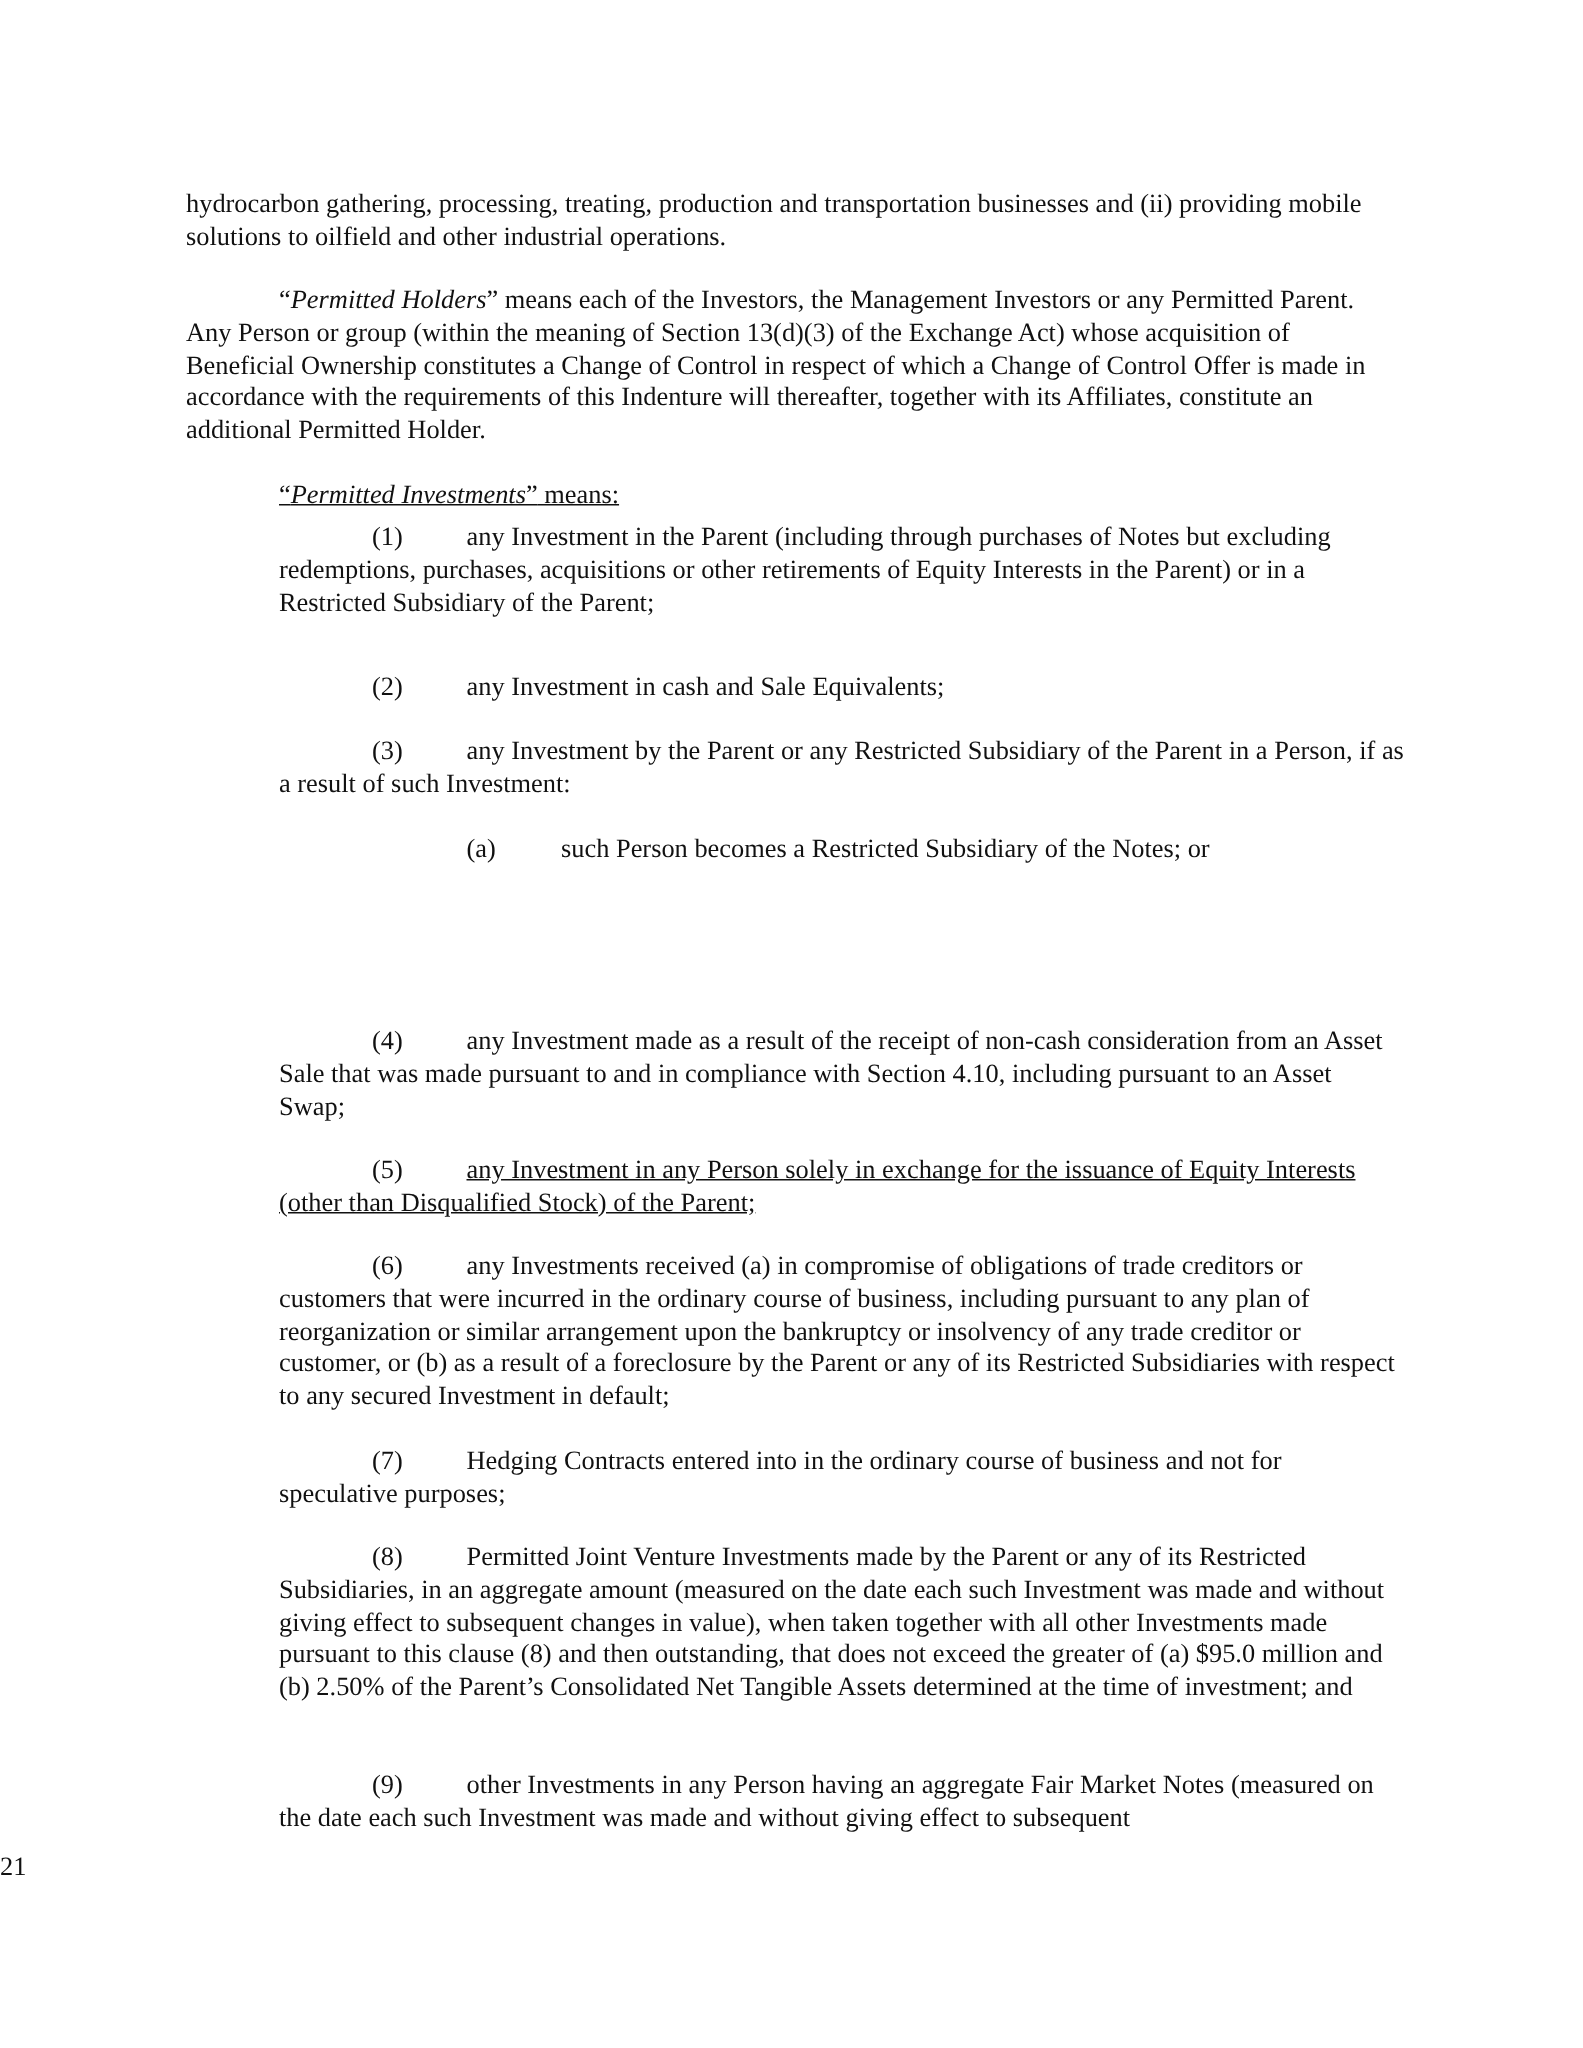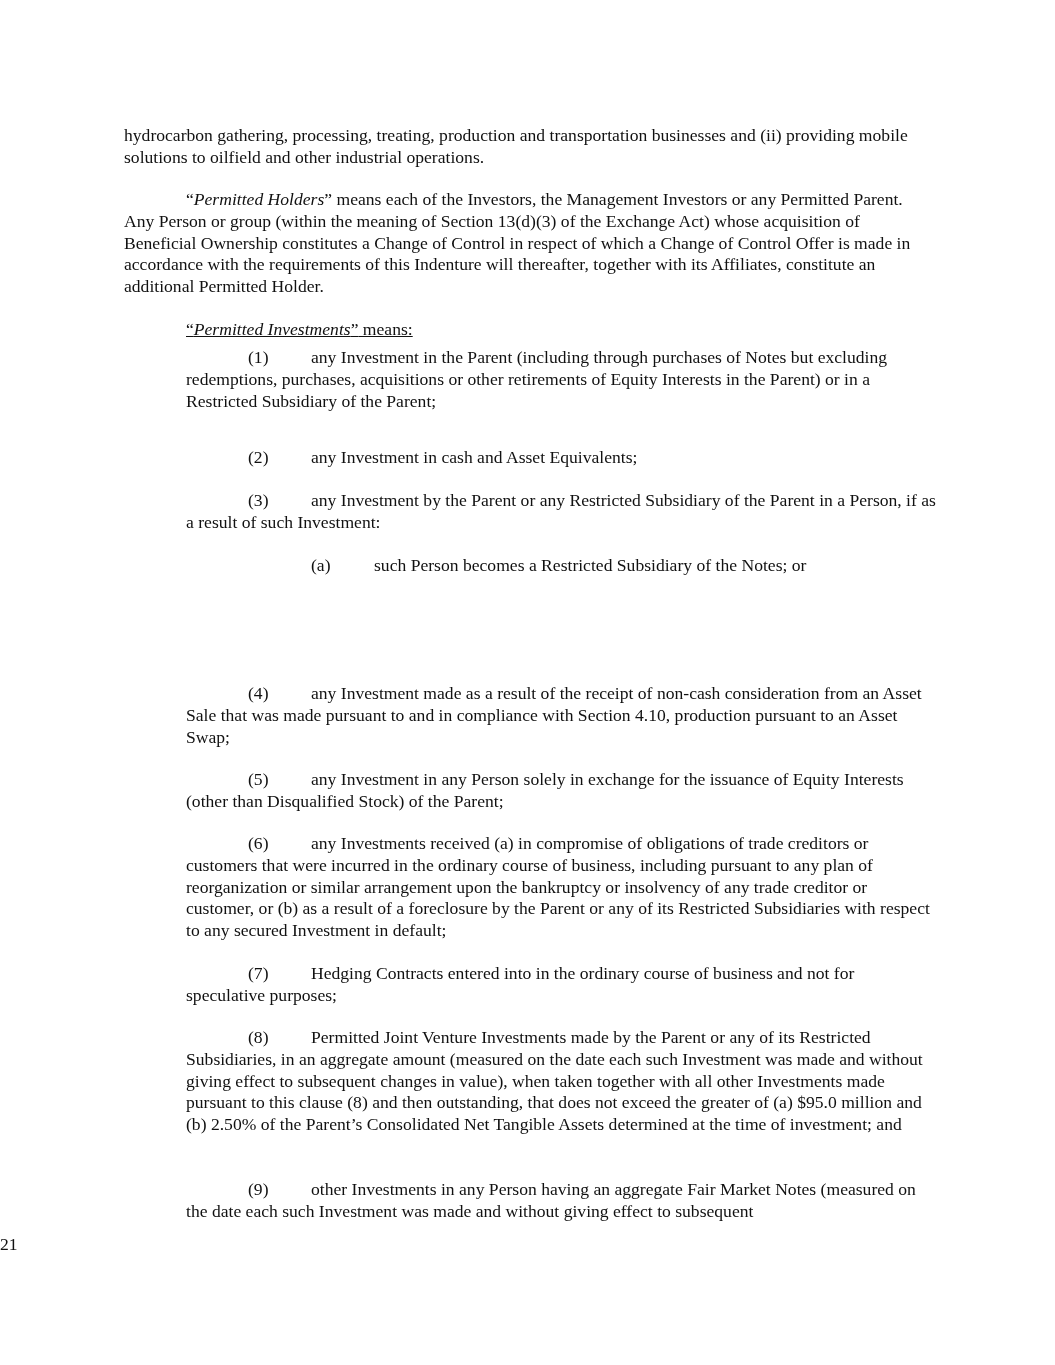--- a/index.html
+++ b/index.html
@@ -24,30 +24,30 @@
 <div class="page">
 
   <p class="p body" style="top:125px;">hydrocarbon gathering, processing, treating, production and transportation businesses and (ii) providing mobile solutions to oilfield and other industrial operations.</p>
 
   <p class="p body indent-first" style="top:189px;"><span>“</span><em>Permitted Holders</em><span>”</span><span> means each of the Investors, the Management Investors or any Permitted Parent.  Any Person or group (within the meaning of Section 13(d)(3) of the Exchange Act) whose acquisition of Beneficial Ownership constitutes a Change of Control in respect of which a Change of Control Offer is made in accordance with the requirements of this Indenture will thereafter, together with its Affiliates, constitute an additional Permitted Holder.</span></p>
 
   <p class="p body indent-first" style="top:319px;text-decoration:underline;"><span>“</span><em>Permitted Investments</em><span>”</span><span> means:</span></p>
 
   <p class="p item" style="top:347px;"><span class="lbl">(1)</span><span>any Investment in the Parent (including through purchases of Notes but excluding redemptions, purchases, acquisitions or other retirements of Equity Interests in the Parent) or in a Restricted Subsidiary of the Parent;</span></p>
 
-  <p class="p item" style="top:447px;"><span class="lbl">(2)</span><span>any Investment in cash and Asset Equivalents;</span></p>
+  <p class="p item" style="top:447px;"><span class="lbl">(2)</span><span>any Investment in cash and Sale Equivalents;</span></p>
 
   <p class="p item" style="top:490px;"><span class="lbl">(3)</span><span>any Investment by the Parent or any Restricted Subsidiary of the Parent in a Person, if as a result of such Investment:</span></p>
 
   <p class="p sub-only" style="top:555px;"><span class="lbl">(a)</span><span>such Person becomes a Restricted Subsidiary of the Notes; or</span></p>
 
 
-  <p class="p item" style="top:683px;"><span class="lbl">(4)</span><span>any Investment made as a result of the receipt of non-cash consideration from an Asset Sale that was made pursuant to and in compliance with Section 4.10, production pursuant to an Asset Swap;</span></p>
+  <p class="p item" style="top:683px;"><span class="lbl">(4)</span><span>any Investment made as a result of the receipt of non-cash consideration from an Asset Sale that was made pursuant to and in compliance with Section 4.10, including pursuant to an Asset Swap;</span></p>
 
-  <p class="p item" style="top:769px;"><span class="lbl">(5)</span><span>any Investment in any Person solely in exchange for the issuance of Equity Interests (other than Disqualified Stock) of the Parent;</span></p>
+  <p class="p item" style="top:769px;text-decoration:underline;"><span class="lbl">(5)</span><span>any Investment in any Person solely in exchange for the issuance of Equity Interests (other than Disqualified Stock) of the Parent;</span></p>
 
   <p class="p item" style="top:833px;"><span class="lbl">(6)</span><span>any Investments received (a) in compromise of obligations of trade creditors or customers that were incurred in the ordinary course of business, including pursuant to any plan of reorganization or similar arrangement upon the bankruptcy or insolvency of any trade creditor or customer, or (b) as a result of a foreclosure by the Parent or any of its Restricted Subsidiaries with respect to any secured Investment in default;</span></p>
 
   <p class="p item" style="top:963px;"><span class="lbl">(7)</span><span>Hedging Contracts entered into in the ordinary course of business and not for speculative purposes;</span></p>
 
   <p class="p item" style="top:1027px;"><span class="lbl">(8)</span><span>Permitted Joint Venture Investments made by the Parent or any of its Restricted Subsidiaries, in an aggregate amount (measured on the date each such Investment was made and without giving effect to subsequent changes in value), when taken together with all other Investments made pursuant to this clause (8) and then outstanding, that does not exceed the greater of (a) $95.0 million and (b) 2.50% of the Parent’s Consolidated Net Tangible Assets determined at the time of investment; and</span></p>
 
   <p class="p item" style="top:1179px;"><span class="lbl">(9)</span><span>other Investments in any Person having an aggregate Fair Market Notes (measured on the date each such Investment was made and without giving effect to subsequent</span></p>
 
   <div class="pagenum">21</div>

